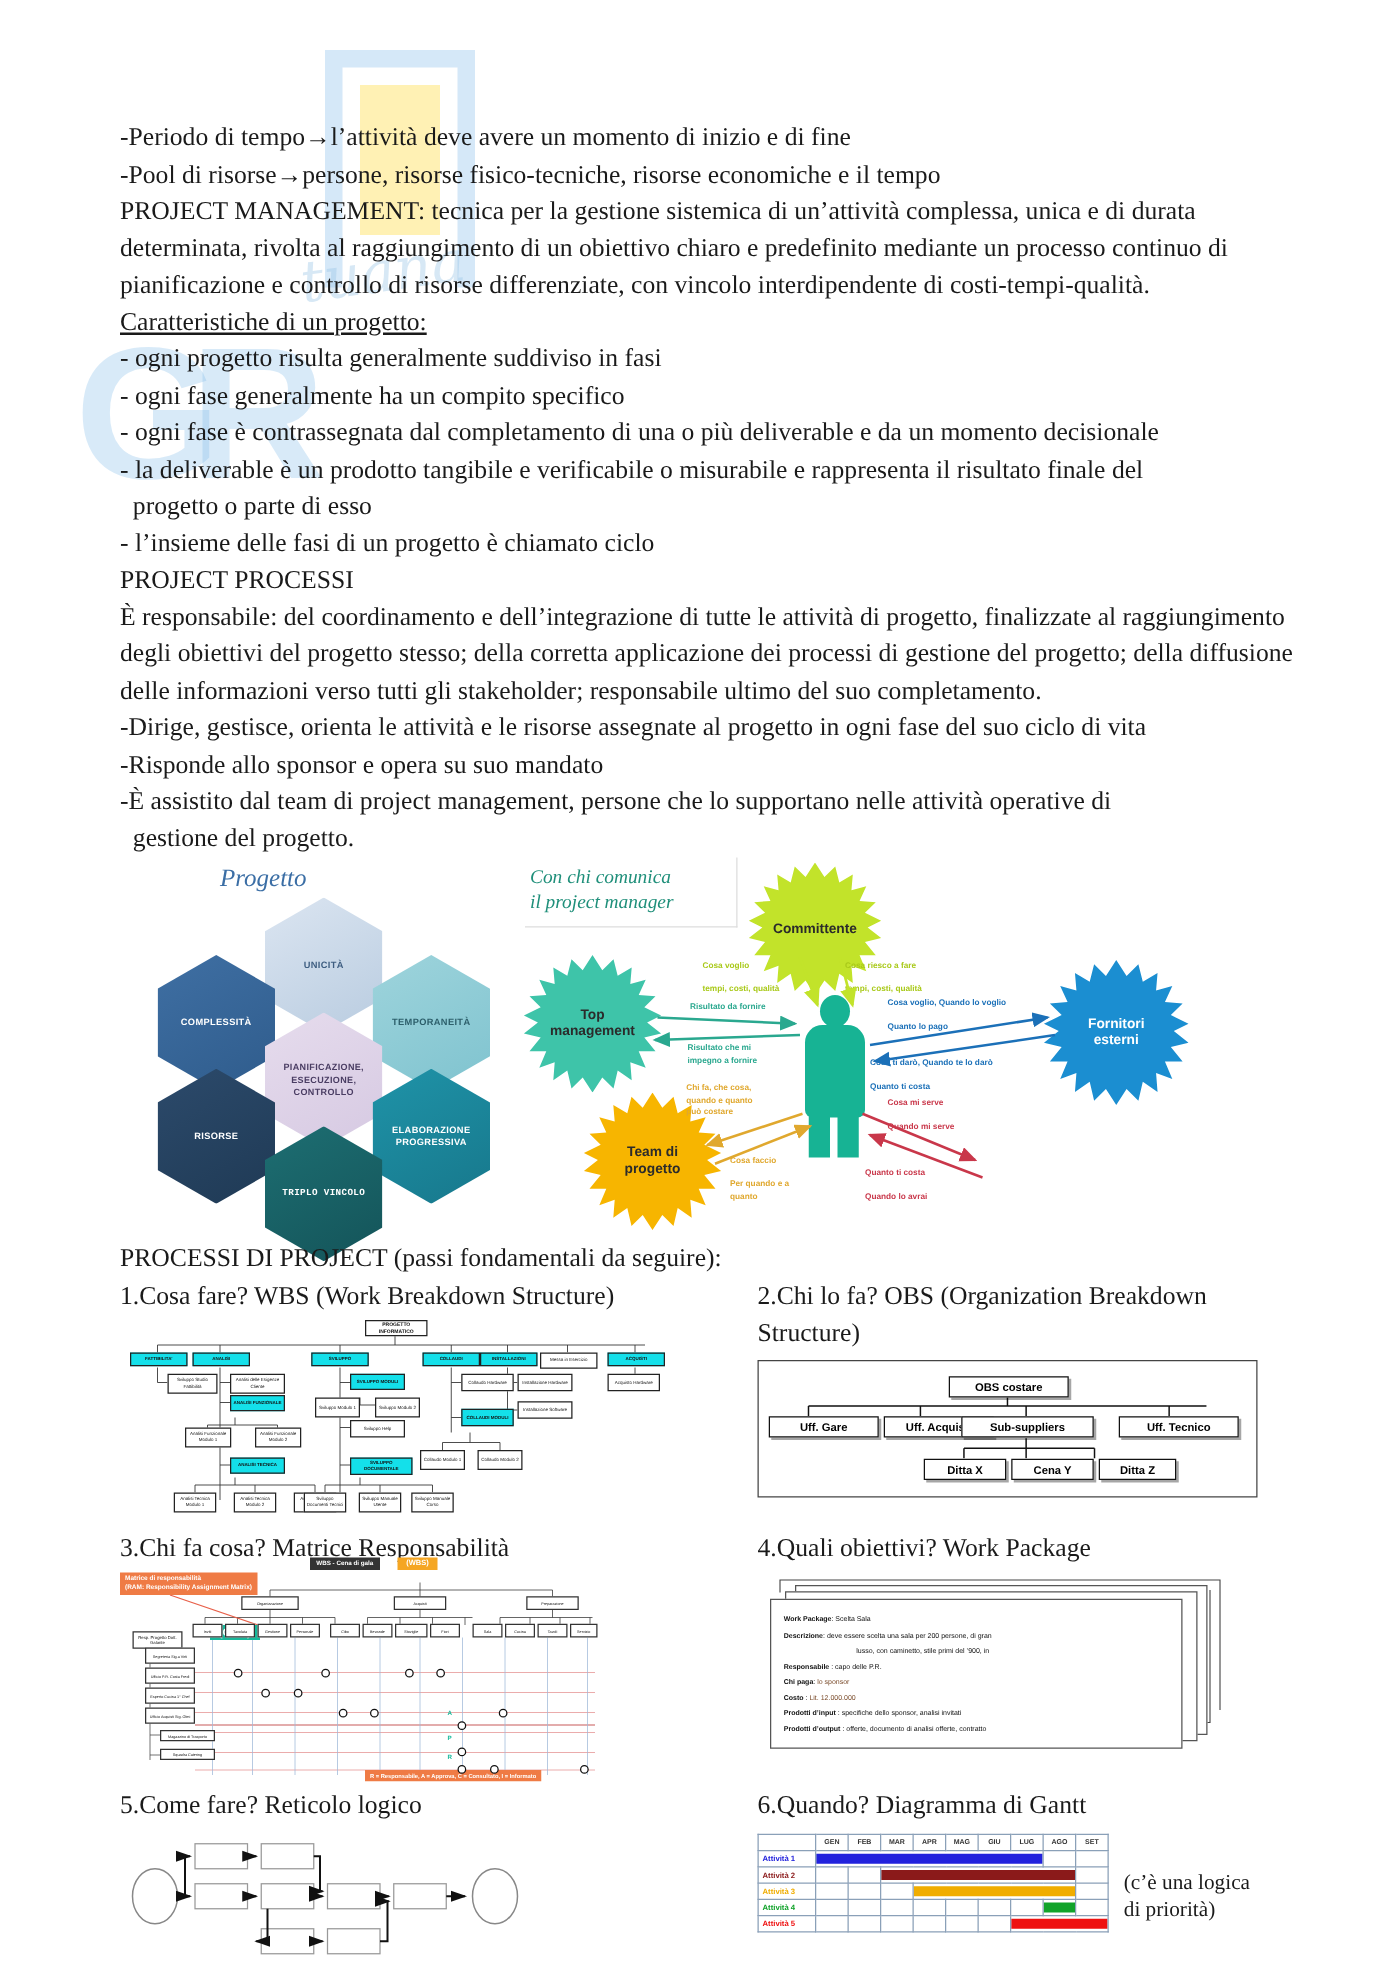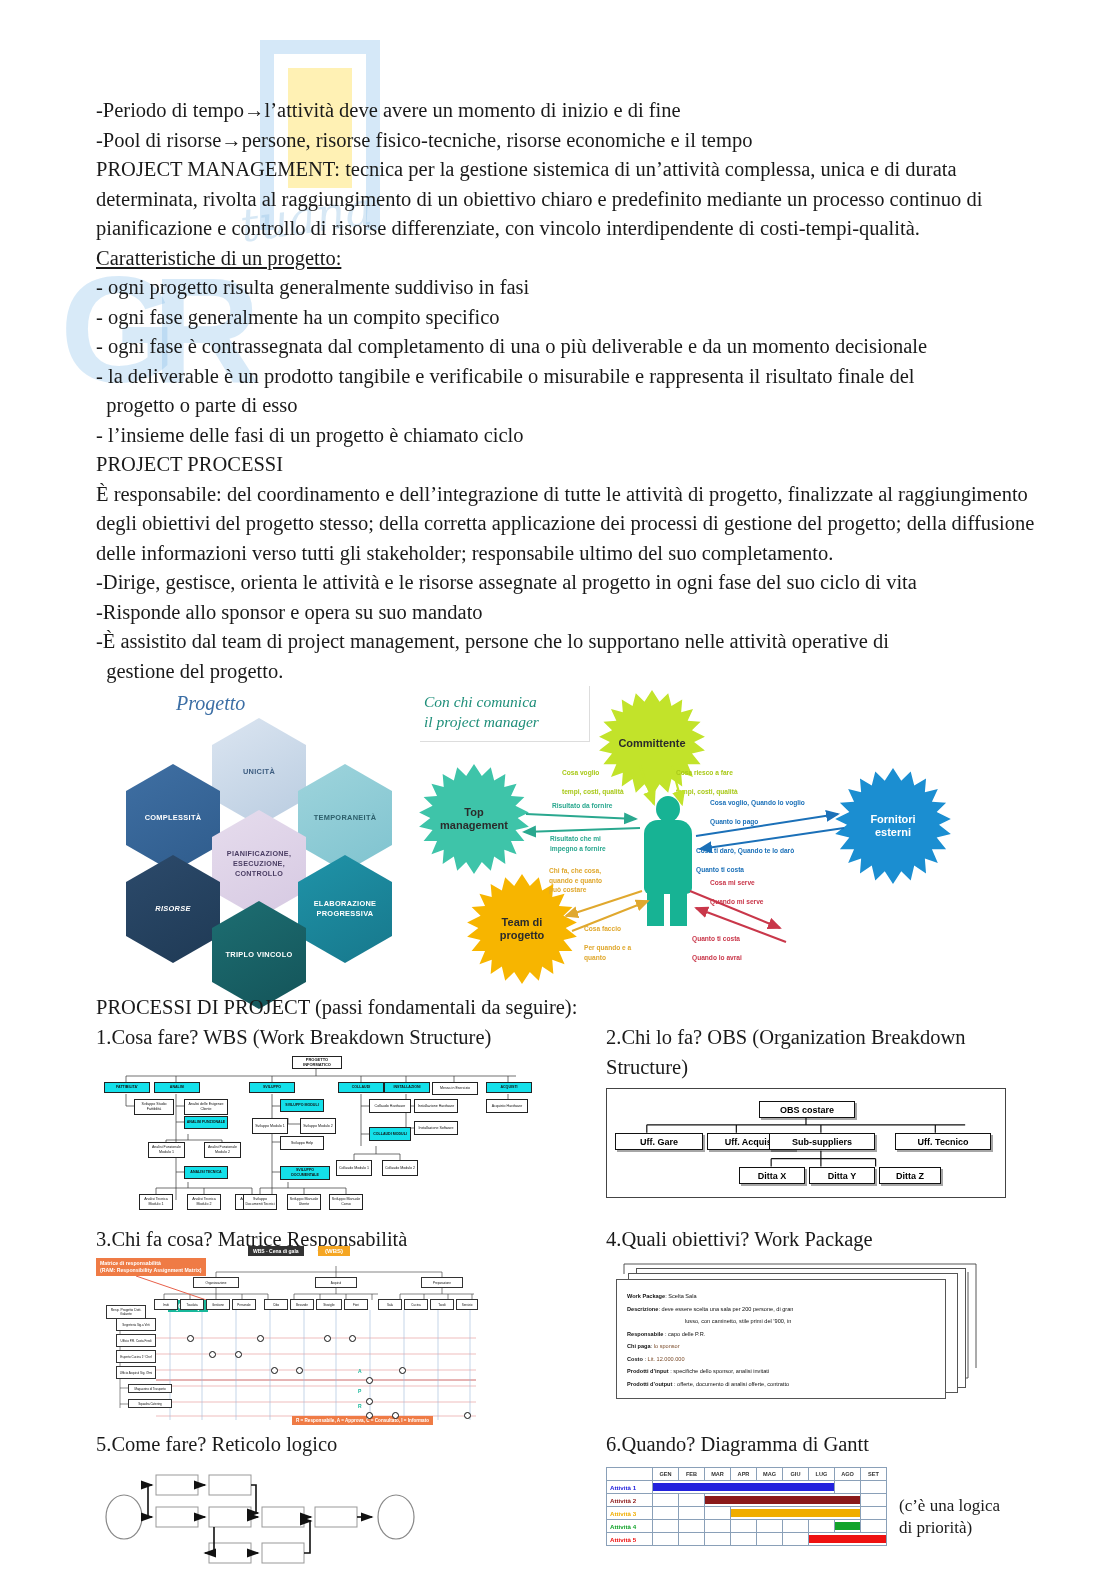--- a/index.html
+++ b/index.html
@@ -86,23 +86,23 @@
     font-weight: bold;
     font-size: 7.4px;
     letter-spacing: .3px;
     line-height: 10px;
     padding: 0 6px;
   }
   .hex-unicita      { left: 108px; top: 26px;  background: linear-gradient(150deg,#dbe5f1,#b9cce0); color: #3d5d80; }
   .hex-complessita  { left: 22px;  top: 72px;  background: linear-gradient(150deg,#3f6fa3,#2f5c8c); color: #fff; }
   .hex-temporaneita { left: 194px; top: 72px;  background: linear-gradient(150deg,#9ed4dc,#7fc3cf); color: #2d5f6b; }
   .hex-center       { left: 108px; top: 118px; background: linear-gradient(150deg,#e6dced,#d6c9e2); color: #4a3d63; font-size: 7.2px; }
-  .hex-risorse      { left: 22px;  top: 163px; background: linear-gradient(150deg,#2c4a6b,#1f3a55); color: #fff; font-style: italic; }
+  .hex-risorse      { left: 22px;  top: 163px; background: linear-gradient(150deg,#2c4a6b,#1f3a55); color: #fff; }
   .hex-elaborazione { left: 194px; top: 163px; background: linear-gradient(150deg,#1f93a8,#17788c); color: #fff; }
-  .hex-triplo       { left: 108px; top: 209px; background: linear-gradient(150deg,#1d6e72,#145459); color: #fff; }
+  .hex-triplo       { left: 108px; top: 209px; background: linear-gradient(150deg,#1d6e72,#145459); color: #fff; font-family: Liberation Mono, monospace; }
 
   
   .commfig {
     position: absolute; left: 318px; top: -6px;
     width: 560px; height: 310px;
   }
   .comm-title-box {
     position: absolute; left: 6px; top: 0px;
     width: 170px; height: 56px;
     border: 1px solid #ddd; border-left: none; border-top: none;
@@ -579,21 +579,21 @@
             <path d="M200 28 L200 36 M40 36 L360 36 M40 36 L40 44 M130 36 L130 44 M215 36 L215 44 M330 36 L330 44"></path>
             <path d="M215 62 L215 70 M165 70 L270 70 M165 70 L165 78 M215 70 L215 78 M270 70 L270 78"></path>
           </g>
         </svg>
         <div class="obs-node" style="left:152px; top:12px; width:96px; height:17px;">OBS costare</div>
         <div class="obs-node" style="left:8px;   top:44px; width:88px; height:17px;">Uff. Gare</div>
         <div class="obs-node" style="left:100px; top:44px; width:88px; height:17px;">Uff. Acquisti</div>
         <div class="obs-node" style="left:160px; top:44px; width:106px; height:17px; left:162px;">Sub-suppliers</div>
         <div class="obs-node" style="left:288px; top:44px; width:96px; height:17px;">Uff. Tecnico</div>
         <div class="obs-node" style="left:132px; top:78px; width:66px; height:17px;">Ditta X</div>
-        <div class="obs-node" style="left:202px; top:78px; width:66px; height:17px;">Ditta Y</div>
+        <div class="obs-node" style="left:202px; top:78px; width:66px; height:17px;">Cena Y</div>
         <div class="obs-node" style="left:272px; top:78px; width:62px; height:17px;">Ditta Z</div>
       </div>
     </div>
   </div>
 
   <div class="grid2" style="margin-top:10px;">
     <div>
       <p class="qhead">3.Chi fa cosa? Matrice Responsabilità</p>
       <div class="mx-wrap">
         <svg viewBox="0 0 380 165">

